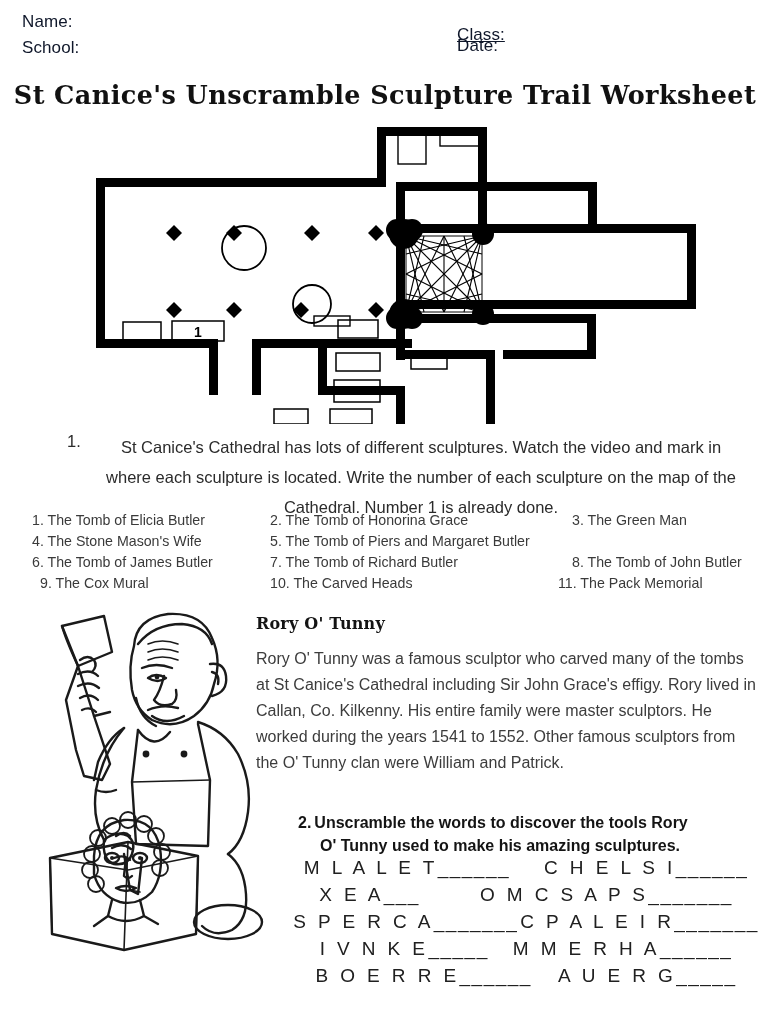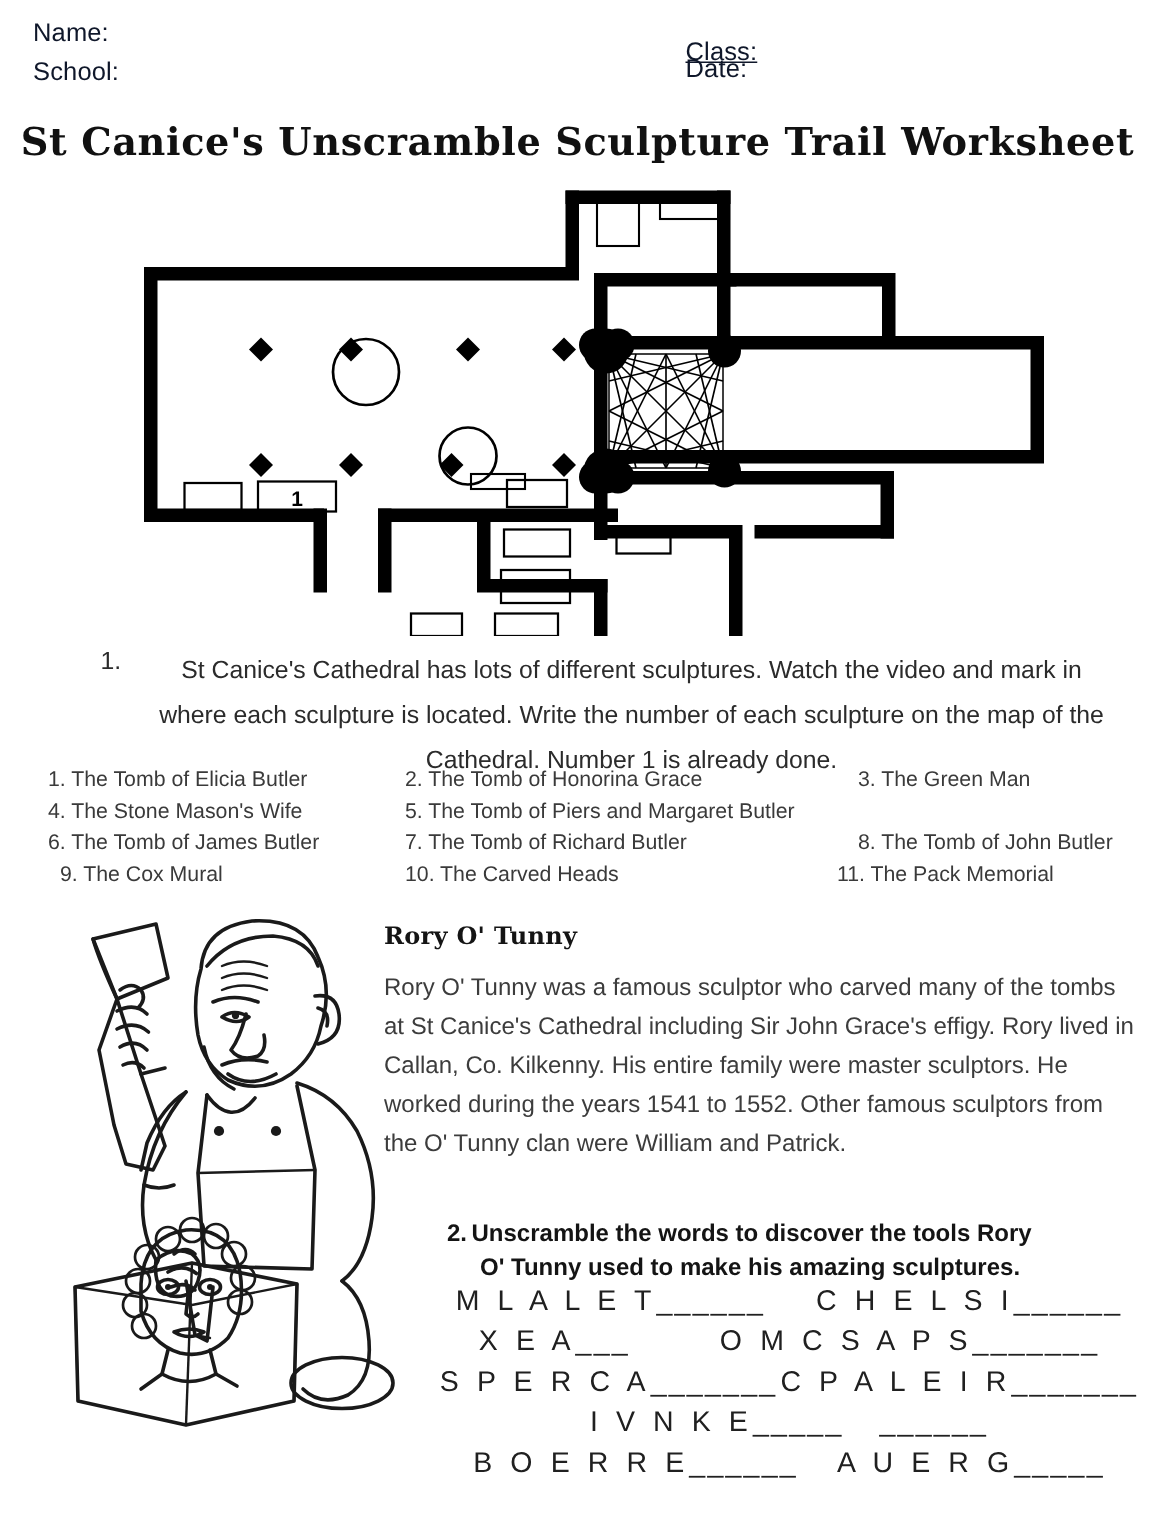--- a/index.html
+++ b/index.html
@@ -477,20 +477,21 @@
     <span class="ana-cell">S P E R C A</span>
       <span class="ana-cell ana-blank">_______</span>
     <span class="ana-gap"></span>
     <span class="ana-cell">C P A L E I R</span>
       <span class="ana-cell ana-blank">_______</span>
   </div>
   <div class="ana-row r4">
     <span class="ana-cell">I V N K E</span>
       <span class="ana-cell ana-blank">_____</span>
     <span class="ana-gap"></span>
+    <span class="ana-cell">M M E R H A</span>
       <span class="ana-cell ana-blank">______</span>
   </div>
   <div class="ana-row r5">
     <span class="ana-cell">B O E R R E</span>
       <span class="ana-cell ana-blank">______</span>
     <span class="ana-gap"></span>
     <span class="ana-cell">A U E R G</span>
       <span class="ana-cell ana-blank">_____</span>
   </div>
 </div>

